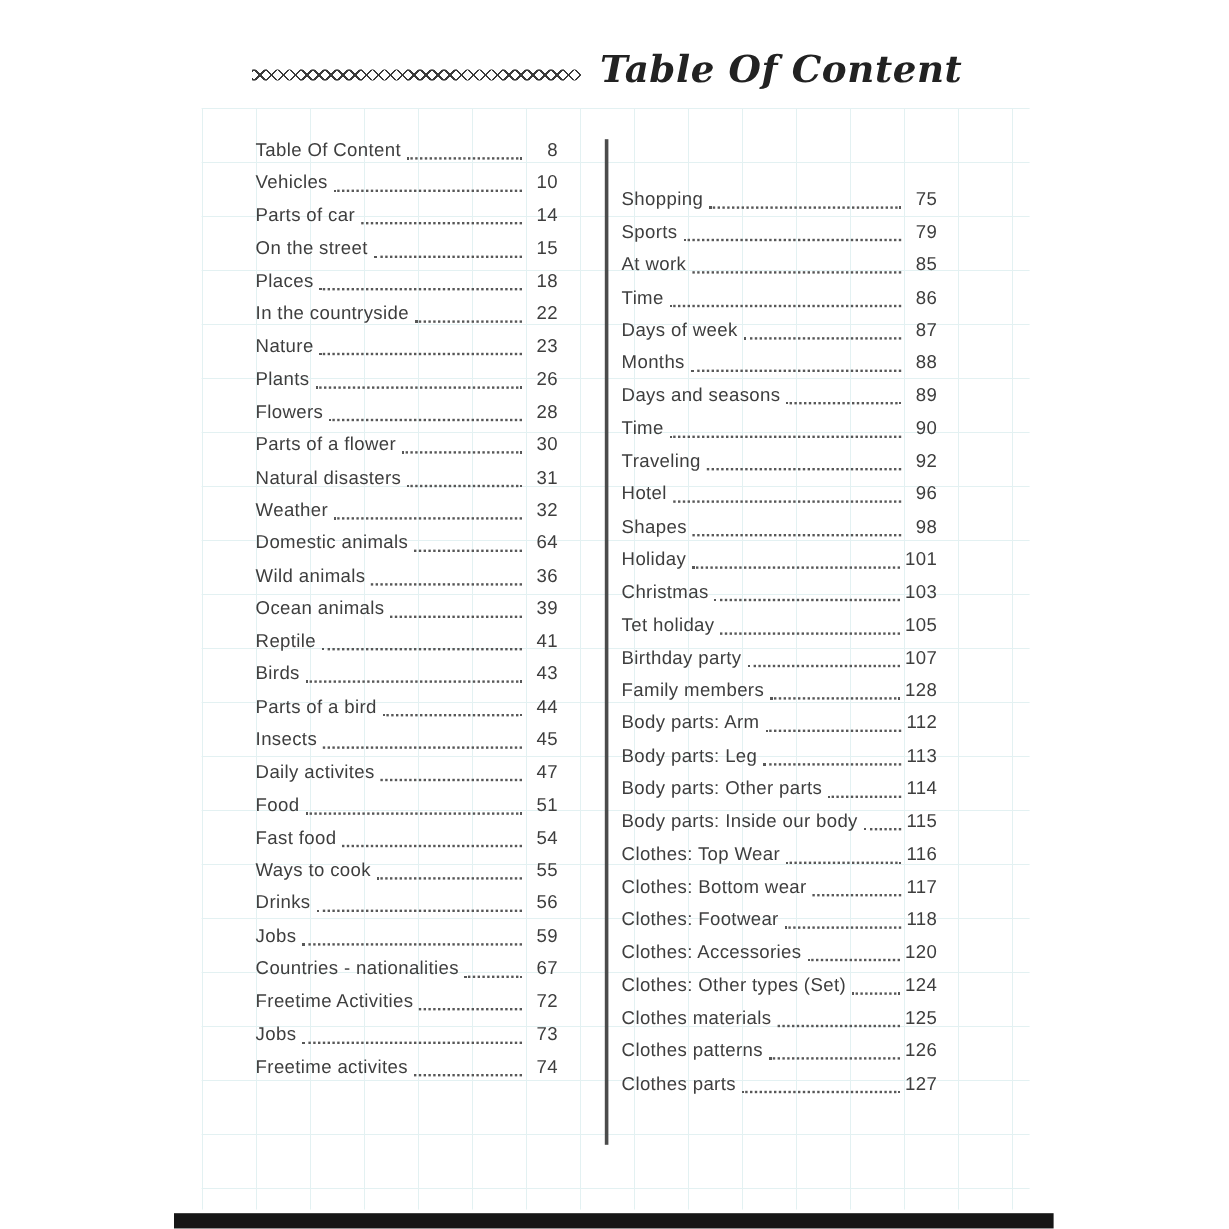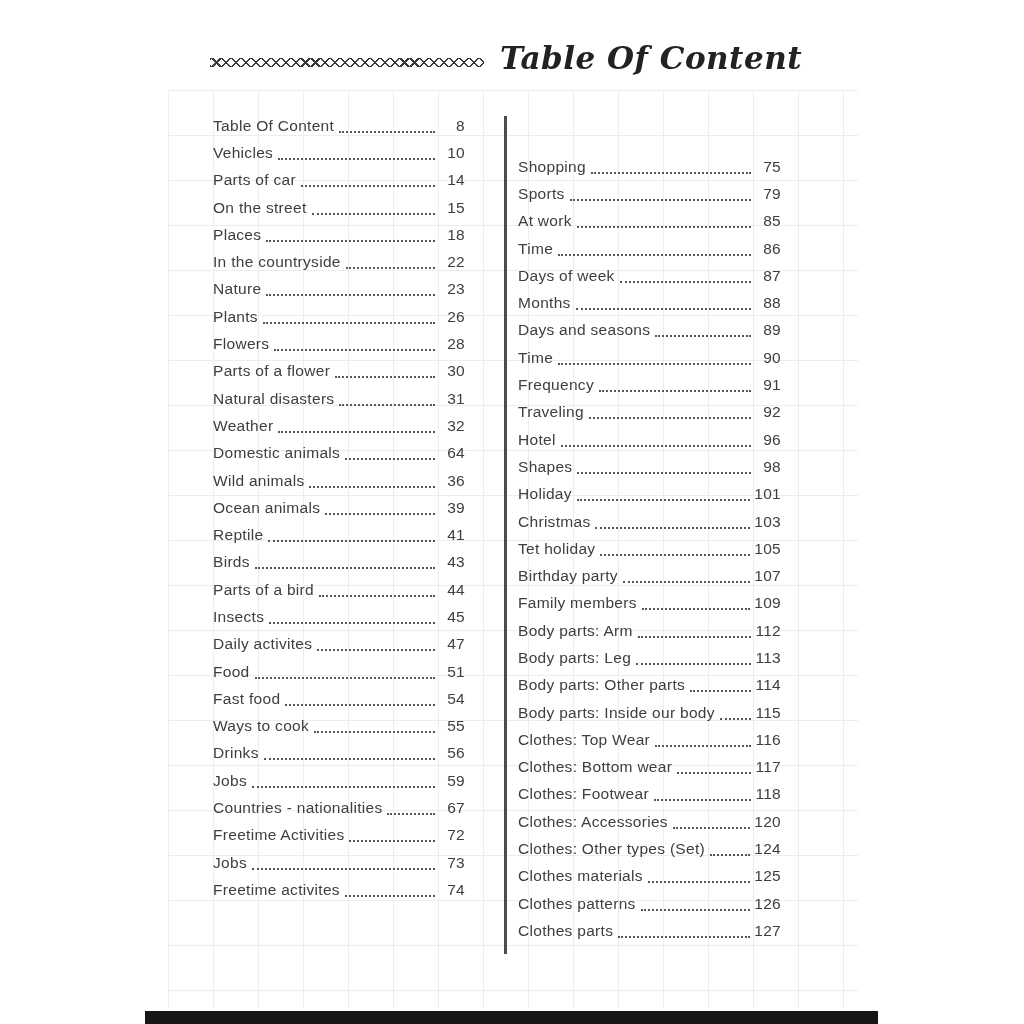--- a/index.html
+++ b/index.html
@@ -294,25 +294,20 @@
         <span class="t">Days and seasons</span>
         <span class="leader"></span>
         <span class="p">89</span>
       </div>
       <div class="row">
         <span class="t">Time</span>
         <span class="leader"></span>
         <span class="p">90</span>
       </div>
       <div class="row">
-        <span class="t">Frequency</span>
-        <span class="leader"></span>
-        <span class="p">91</span>
-      </div>
-      <div class="row">
         <span class="t">Traveling</span>
         <span class="leader"></span>
         <span class="p">92</span>
       </div>
       <div class="row">
         <span class="t">Hotel</span>
         <span class="leader"></span>
         <span class="p">96</span>
       </div>
       <div class="row">
@@ -336,21 +331,21 @@
         <span class="p">105</span>
       </div>
       <div class="row">
         <span class="t">Birthday party</span>
         <span class="leader"></span>
         <span class="p">107</span>
       </div>
       <div class="row">
         <span class="t">Family members</span>
         <span class="leader"></span>
-        <span class="p">109</span>
+        <span class="p">128</span>
       </div>
       <div class="row">
         <span class="t">Body parts: Arm</span>
         <span class="leader"></span>
         <span class="p">112</span>
       </div>
       <div class="row">
         <span class="t">Body parts: Leg</span>
         <span class="leader"></span>
         <span class="p">113</span>

